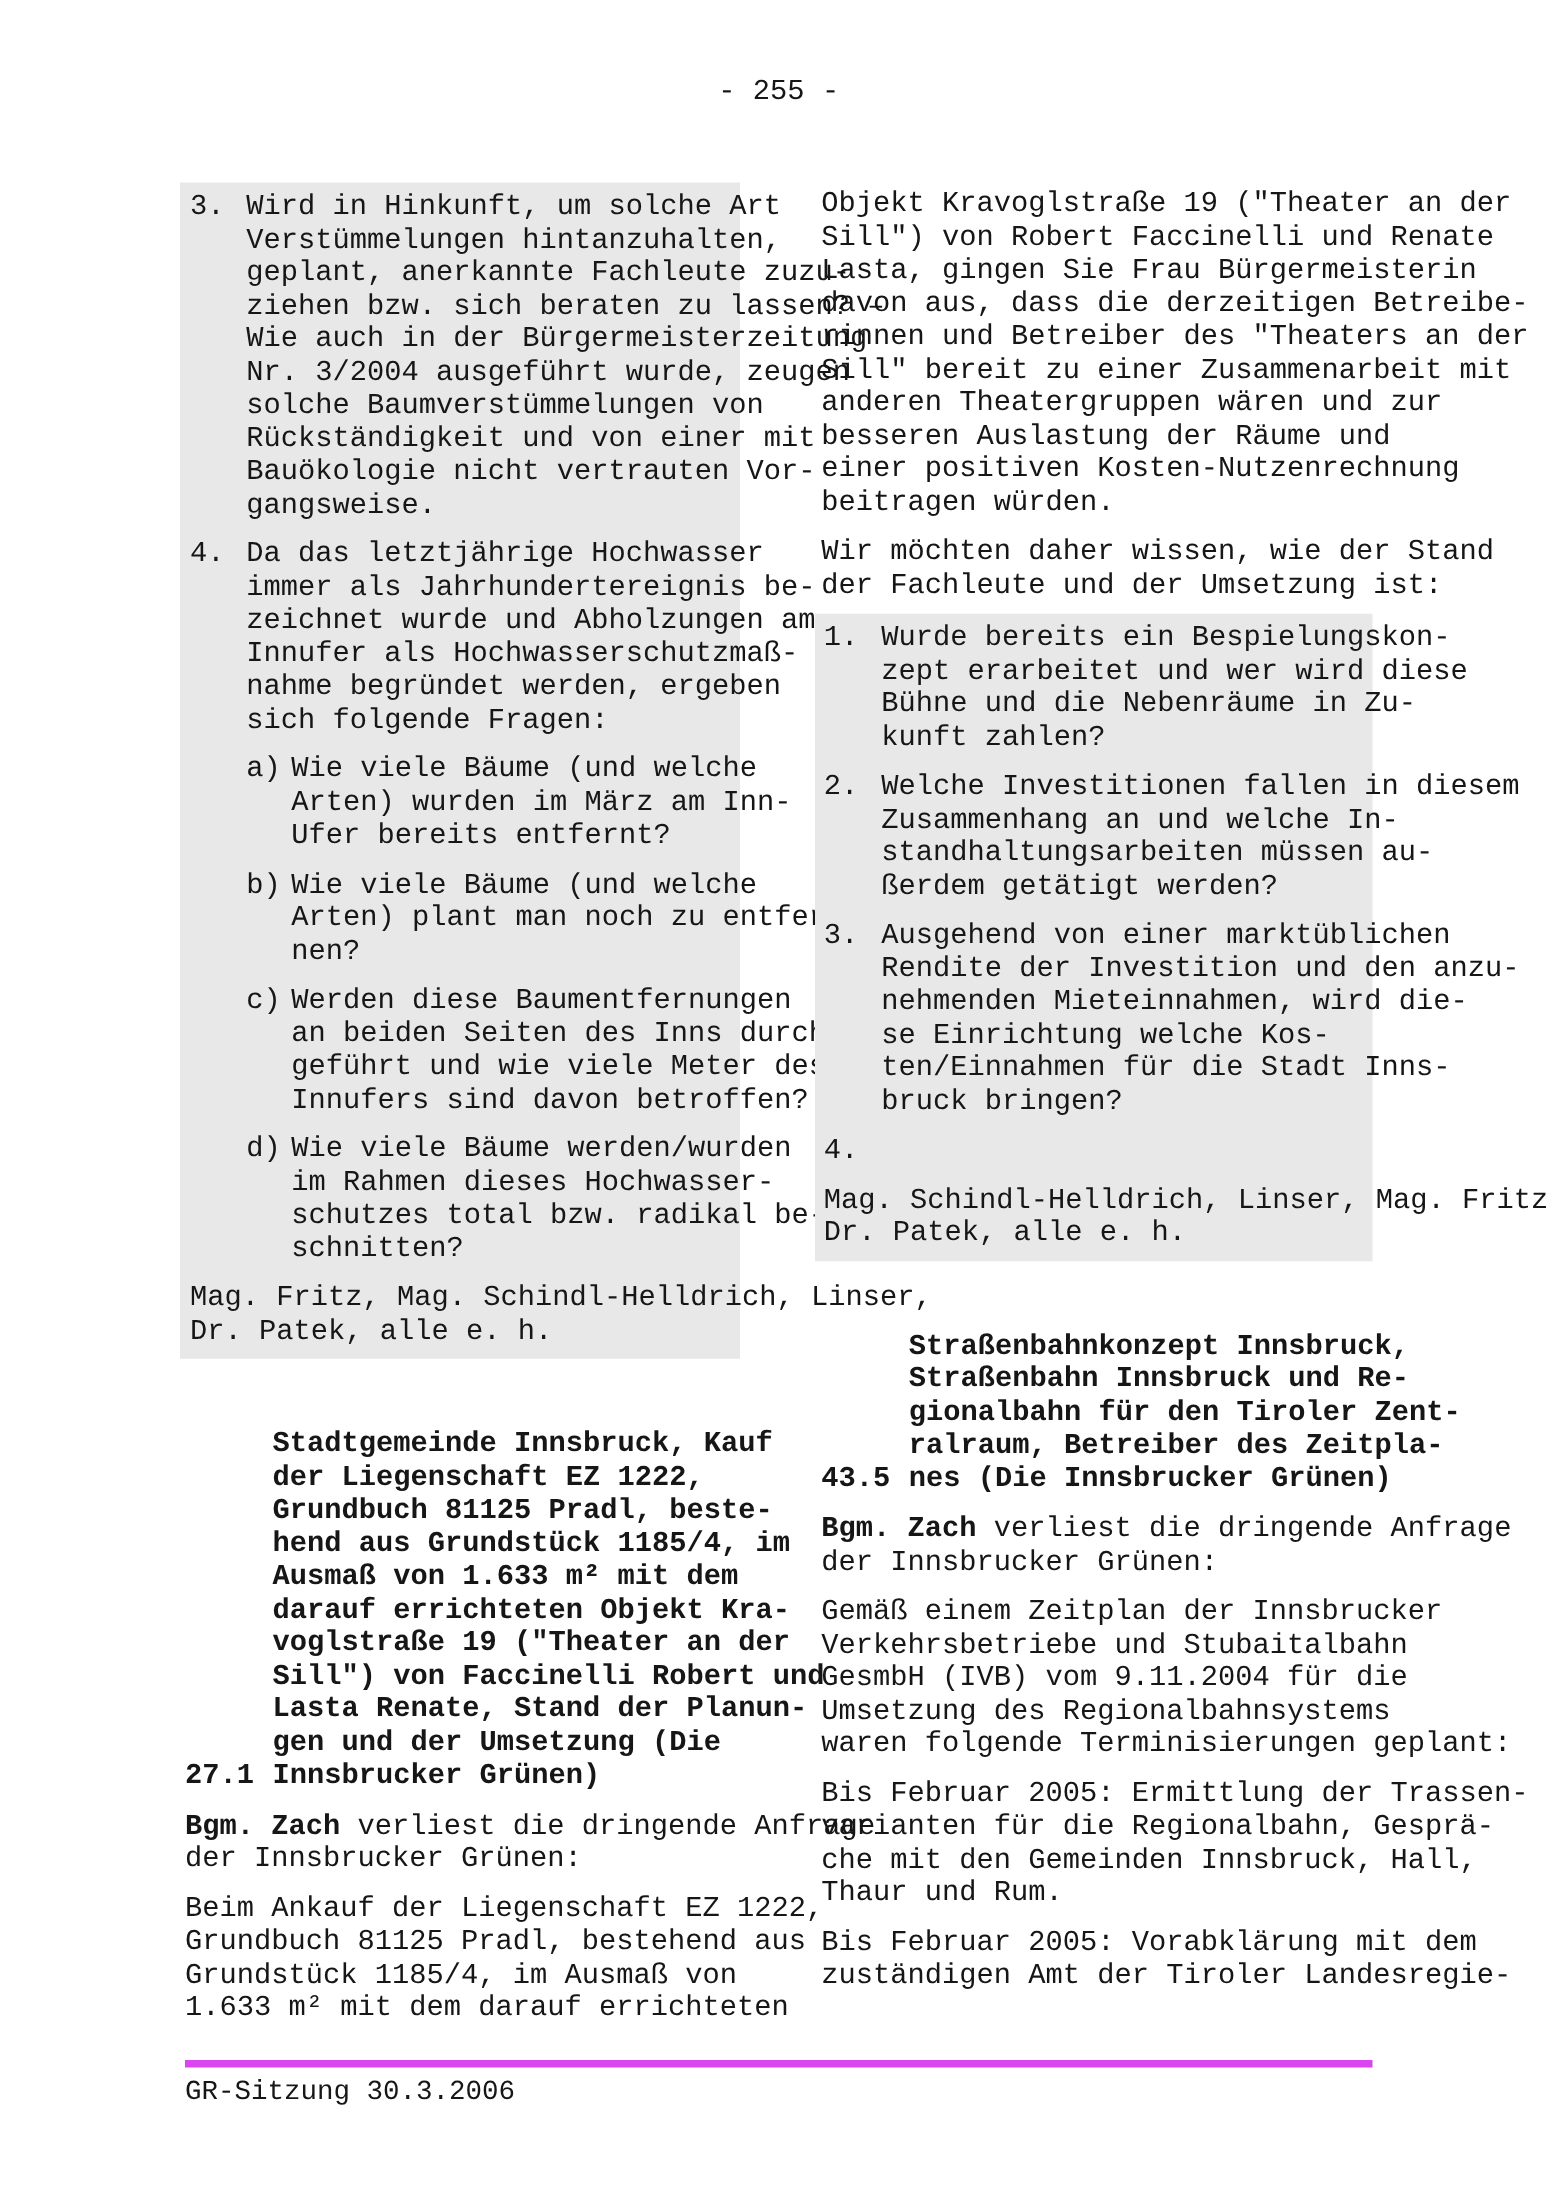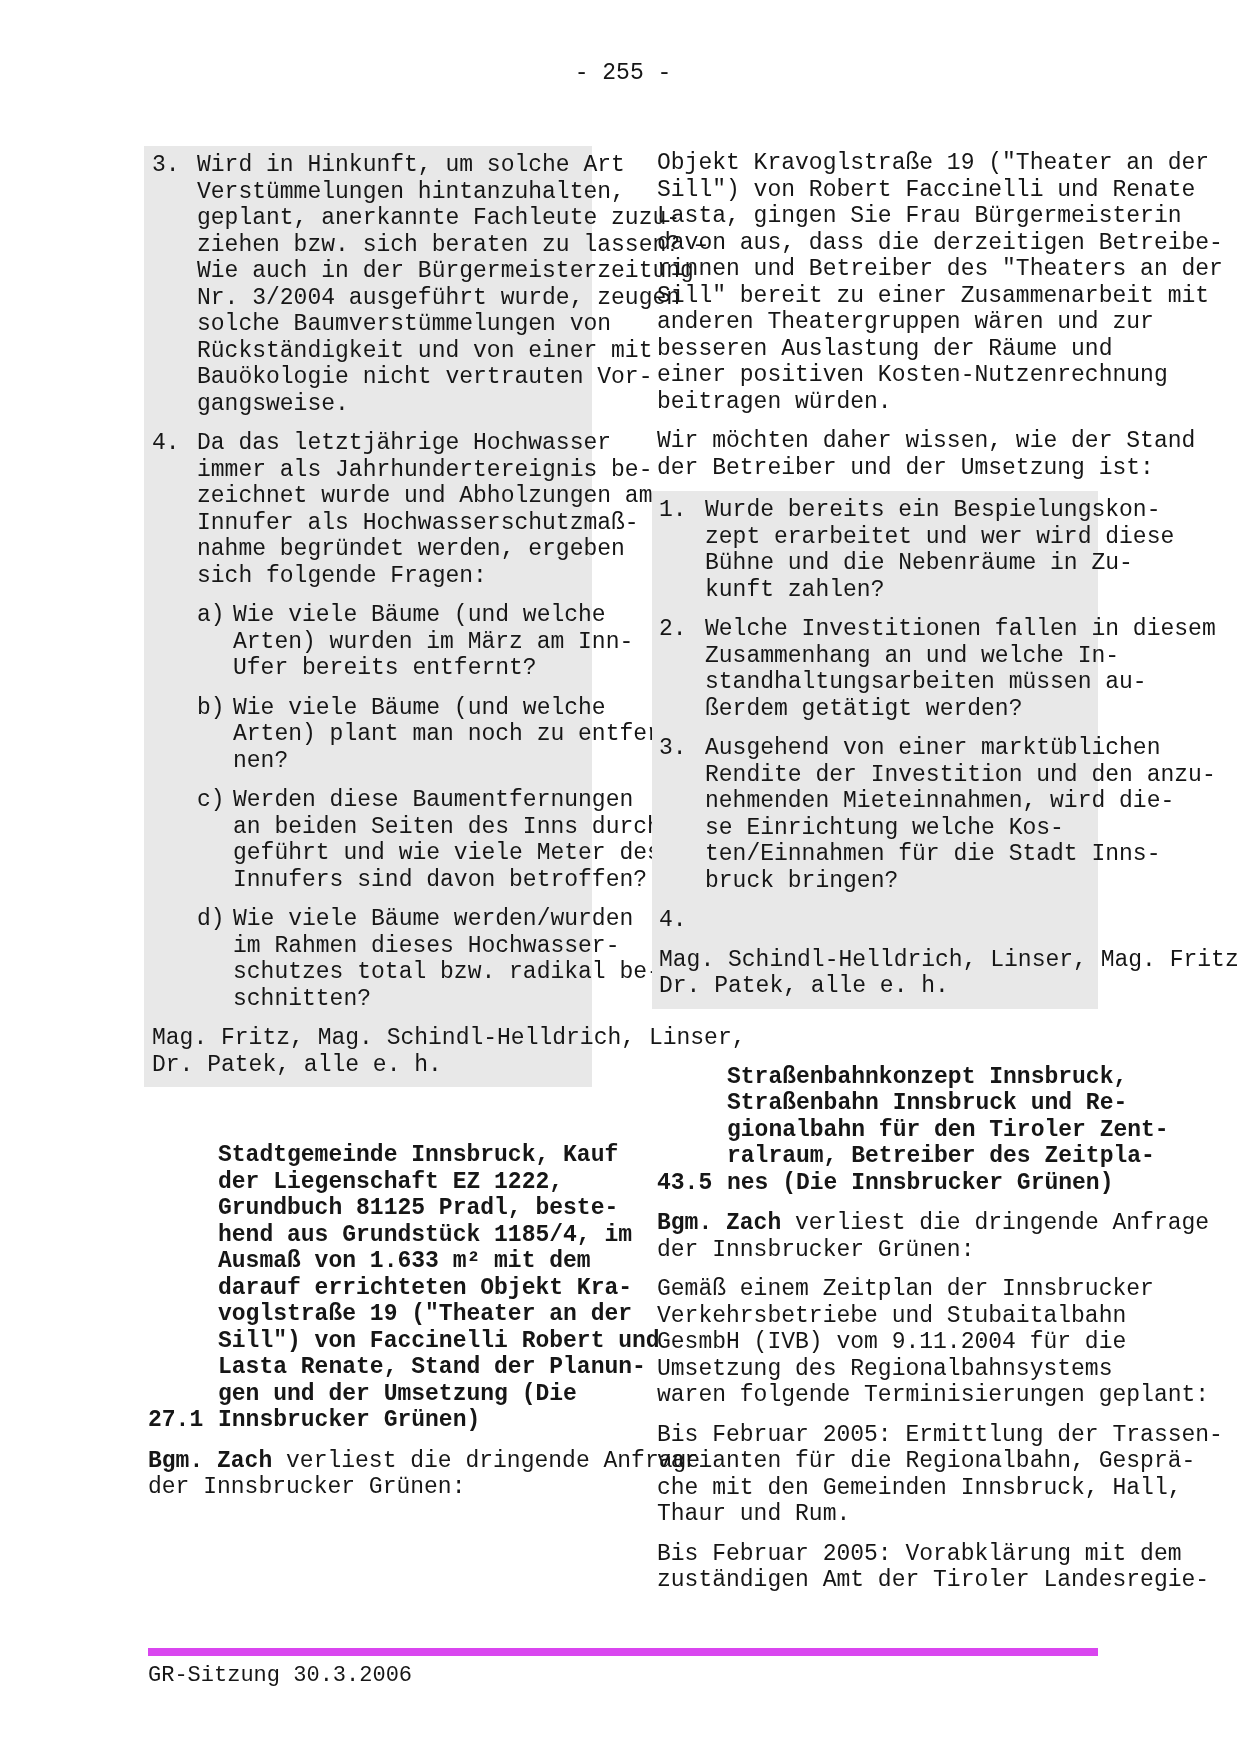--- a/index.html
+++ b/index.html
@@ -24,21 +24,21 @@
   .m2{flex:0 0 36px;}
   .signature{margin-top:13px;}
   .sec{display:flex;align-items:flex-end;margin-top:55px;font-weight:bold;}
   .secnum{flex:0 0 70px;}
   .para{margin:13px 0 0 0;}
   .para-first{margin-top:14px;}
   .bold{font-weight:bold;}
   .boxgap{margin-top:10px;}
   .footer{
     position:absolute;left:148px;top:1648px;width:950px;
-    border-top:8px solid #d946ef;padding-top:7px;font-size:22px;line-height:26px;
+    border-top:6px solid #d946ef;padding-top:7px;font-size:22px;line-height:26px;
   }
 </style>
 </head>
 <body>
 
 <div class="page">
 
   <div class="pagenum txt">- 255 -</div>
 
   <div class="col col-left">
@@ -109,36 +109,40 @@
 voglstraße 19 ("Theater an der
 Sill") von Faccinelli Robert und
 Lasta Renate, Stand der Planun-
 gen und der Umsetzung (Die
 Innsbrucker Grünen)</div>
     </div>
 
     <p class="para para-first"><span class="bold txt">Bgm. Zach</span><span class="txt"> verliest die dringende Anfrage
 der Innsbrucker Grünen:</span></p>
 
+    <p class="para txt">Beim Ankauf der Liegenschaft EZ 1222,
+Grundbuch 81125 Pradl, bestehend aus
+Grundstück 1185/4, im Ausmaß von
+1.633 m² mit dem darauf errichteten</p>
   </div>
 
   <div class="col col-right">
 
     <div class="txt">Objekt Kravoglstraße 19 ("Theater an der
 Sill") von Robert Faccinelli und Renate
 Lasta, gingen Sie Frau Bürgermeisterin
 davon aus, dass die derzeitigen Betreibe-
 rinnen und Betreiber des "Theaters an der
 Sill" bereit zu einer Zusammenarbeit mit
 anderen Theatergruppen wären und zur
 besseren Auslastung der Räume und
 einer positiven Kosten-Nutzenrechnung
 beitragen würden.</div>
     <p class="para txt">Wir möchten daher wissen, wie der Stand
-der Betreiber und der Umsetzung ist:</p>
+der Fachleute und der Umsetzung ist:</p>
 
     <div class="hl hl-right boxgap">
       <div class="item">
         <span class="m1r txt">1.</span>
         <div class="txt">Wurde bereits ein Bespielungskon-
 zept erarbeitet und wer wird diese
 Bühne und die Nebenräume in Zu-
 kunft zahlen?</div>
       </div>
       <div class="item">

